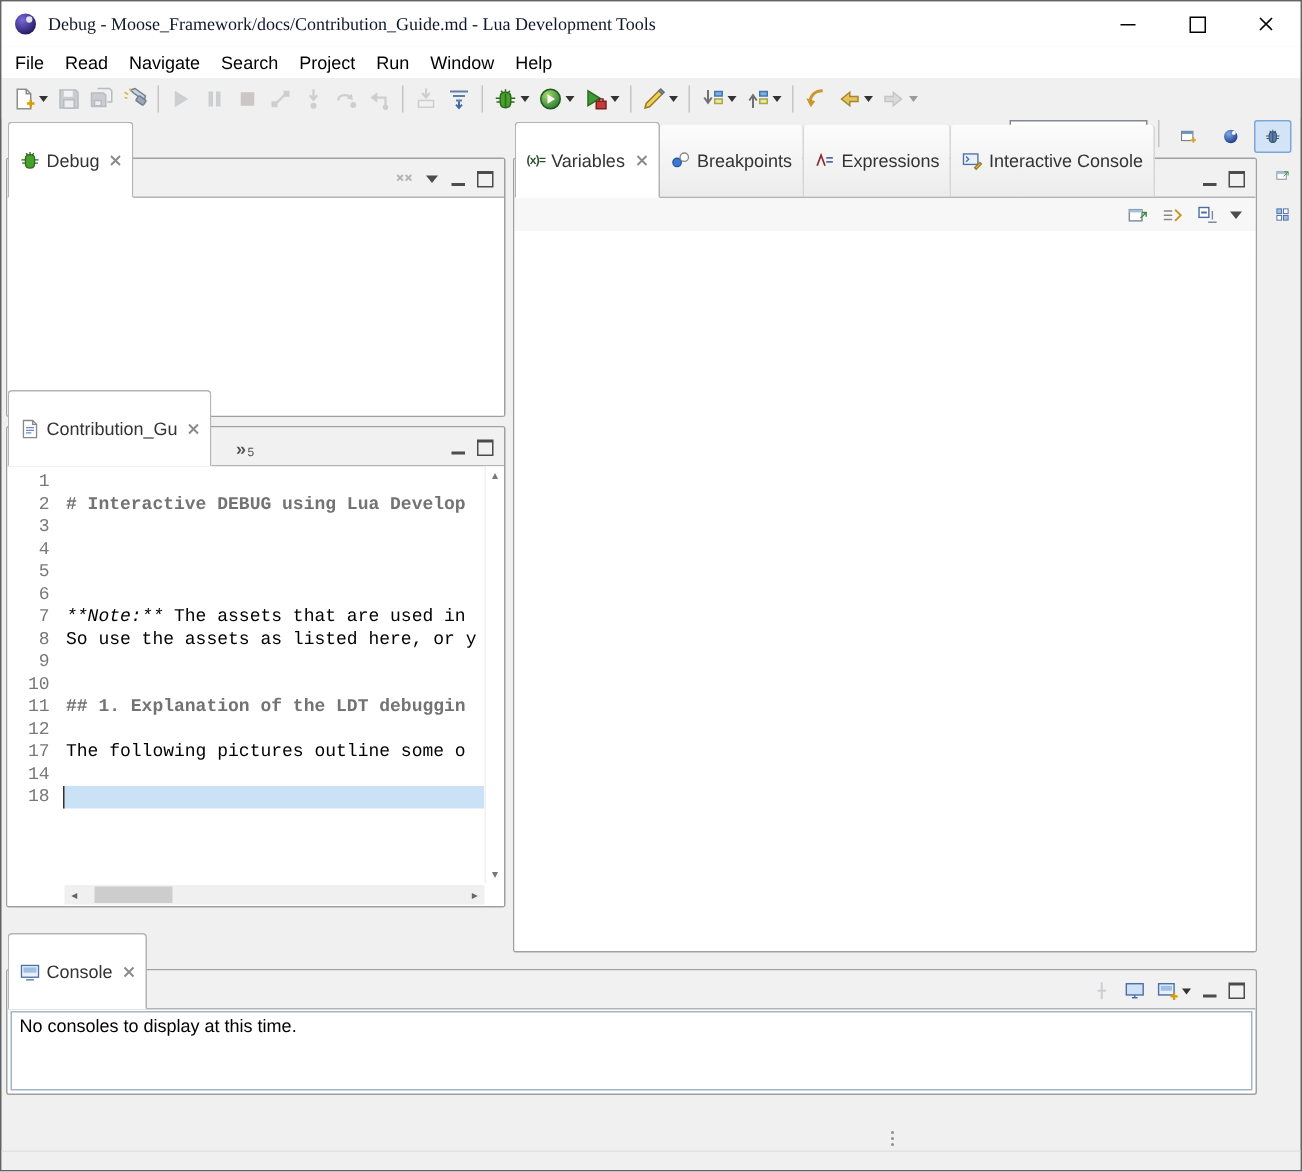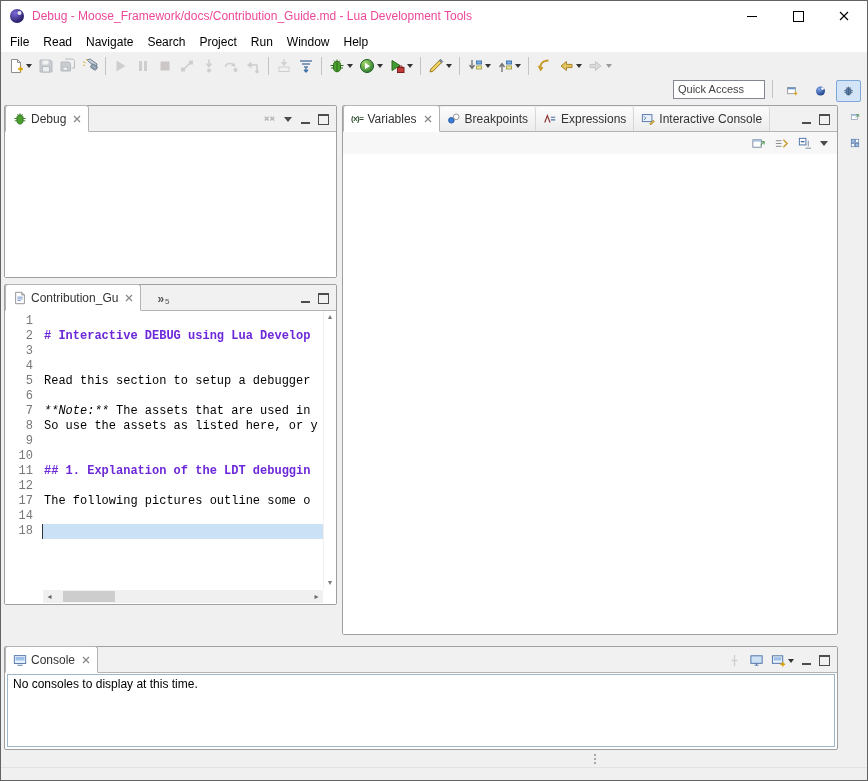--- a/index.html
+++ b/index.html
@@ -2,21 +2,21 @@
 <html><head>
 <meta charset="utf-8">
 <style>
   html,body{margin:0;padding:0;background:#d4d4d4;}
   .window{position:relative;width:868px;height:781px;box-sizing:border-box;border:1px solid #636363;
           background:#f0f0f0;overflow:hidden;font-family:"Liberation Sans",sans-serif;font-size:12px;color:#000;}
 
   
   .titlebar{height:30px;background:#fff;display:flex;align-items:center;}
   .app-icon{width:16px;height:16px;margin:0 7px 0 8px;flex:0 0 auto;}
-  .title{flex:1;font-size:12px;color:#ec4899;white-space:nowrap;overflow:hidden;}
+  .title{flex:1;font-size:12px;color:#0f172a;white-space:nowrap;overflow:hidden;font-family:Liberation Serif, serif;}
   .wincontrols{display:flex;height:30px;}
   .wc{width:46px;height:30px;display:flex;align-items:center;justify-content:center;}
   .min-glyph{width:10px;height:1px;background:#000;display:block;}
   .max-glyph{width:9px;height:9px;border:1px solid #000;display:block;}
   .x-glyph{width:10px;height:10px;display:block;}
 
   
   .menubar{height:21px;background:#fff;display:flex;align-items:center;padding-left:2px;}
   .menu-item{padding:2px 7px;cursor:default;}
 
@@ -36,21 +36,21 @@
   .pbtn.active{background:#d2e4f6;border-color:#7da7d9;}
 
   
   .right-strip{position:absolute;left:841px;top:106px;width:25px;display:flex;flex-direction:column;align-items:center;gap:6px;}
   .sbtn{width:22px;height:20px;display:flex;align-items:center;justify-content:center;background:none;border:none;}
   .sbtn svg{width:16px;height:16px;}
 
   
   .panel{position:absolute;background:#fff;border:1px solid #a0a0a0;border-radius:2px;box-sizing:border-box;}
   .tabbar{height:25px;background:#f1f1f1;border-bottom:1px solid #b4b4b4;display:flex;align-items:flex-end;}
-  .tab{display:flex;align-items:center;gap:4px;height:24px;padding:0 7px;color:#333;white-space:nowrap;
+  .tab{display:flex;align-items:center;gap:4px;height:24px;padding:12px 7px;color:#333;white-space:nowrap;
        border-right:1px solid #d6d6d6;background:linear-gradient(#fcfcfc,#ececec);border-top-left-radius:3px;border-top-right-radius:3px;}
   .tab.active{background:#fff;border:1px solid #b4b4b4;border-bottom-color:#fff;margin-bottom:-1px;height:25px;}
   .tab svg.ticon{width:14px;height:14px;flex:0 0 auto;}
   .xclose{width:8px;height:8px;margin-left:3px;}
   .tab-fill{flex:1;}
   .hdr-icons{display:flex;align-items:center;gap:7px;padding-right:7px;height:24px;}
   .hdr-icons svg{width:15px;height:15px;}
   .vmenu{width:9px;height:9px;position:relative;}
   .vmenu::after{content:"";position:absolute;left:0;top:2px;border:4px solid transparent;border-top:5px solid #4c4c4c;}
   .minbtn{width:11px;height:11px;position:relative;}
@@ -72,35 +72,35 @@
   .chevron{display:flex;align-items:flex-end;margin-left:16px;padding-bottom:4px;color:#555;}
   .chevron::before{content:"»";font-size:12px;font-weight:bold;}
   .chevron .cnt{font-size:8px;margin-left:1px;}
   .editor-body{position:absolute;left:0;right:0;top:26px;bottom:0;background:#fff;}
   .code-wrap{position:absolute;left:0;top:0;right:13px;bottom:15px;overflow:hidden;padding-top:3px;
              font-family:"Liberation Mono",monospace;font-size:12px;line-height:15px;}
   .ed-line{display:flex;height:15px;}
   .ln{width:28px;text-align:right;padding-right:9px;color:#787878;flex:0 0 auto;}
   .lt{flex:1;white-space:pre;overflow:hidden;padding-left:2px;}
   .lt .pre{font-style:italic;}
-  .ed-line.h .lt{color:#6d28d9;font-weight:bold;}
+  .ed-line.h .lt{color:#737373;font-weight:bold;}
   .ed-line.cur .lt{background:#cbe1f5;border-left:1px solid #333;padding-left:1px;}
   .vscroll{position:absolute;right:0;top:0;bottom:15px;width:13px;background:#fff;display:flex;flex-direction:column;justify-content:space-between;align-items:center;padding:2px 0;box-sizing:border-box;border-left:1px solid #f0f0f0;}
   .va{font-size:8px;color:#777;line-height:8px;}
   .va.up::before{content:"▴";}
   .va.dn::before{content:"▾";}
   .hscroll{position:absolute;left:38px;right:13px;bottom:1px;height:13px;background:#f0f0f0;display:flex;align-items:center;}
   .ha{width:13px;text-align:center;font-size:8px;color:#666;}
   .ha.lf::before{content:"◂";}
   .ha.rt::before{content:"▸";}
   .htrack{flex:1;height:100%;position:relative;}
   .hthumb{position:absolute;left:7px;top:1px;bottom:1px;width:52px;background:#cdcdcd;}
 
   
-  .console-panel{left:3px;top:645px;width:834px;height:104px;}
+  .console-panel{left:3px;top:645px;width:834px;height:84px;}
   .console-inner{position:absolute;left:2px;right:2px;top:27px;bottom:2px;border:1px solid #9fb6c9;background:#fff;padding:2px 5px;box-sizing:border-box;}
 
   .grip{position:absolute;left:593px;top:753px;display:flex;flex-direction:column;gap:2px;}
   .grip i{width:2px;height:2px;background:#8f8f8f;border-radius:50%;}
   .statusbar{position:absolute;left:0;right:0;bottom:0;height:12px;background:#f0f0f0;border-top:1px solid #e2e2e2;}
 </style>
 </head>
 <body>
 
 <svg width="0" height="0" style="position:absolute">
@@ -482,21 +482,20 @@
             <span class="ln">3</span>
             <span class="lt"><i class="pre"></i><span></span></span>
           </div>
 
           <div class="ed-line">
             <span class="ln">4</span>
           </div>
 
           <div class="ed-line">
             <span class="ln">5</span>
-            <span class="lt"><i class="pre"></i><span>Read this section to setup a debugger</span></span>
           </div>
 
           <div class="ed-line">
             <span class="ln">6</span>
             <span class="lt"><i class="pre"></i><span></span></span>
           </div>
 
           <div class="ed-line">
             <span class="ln">7</span>
             <span class="lt"><i class="pre">**Note:**</i><span> The assets that are used in</span></span>

